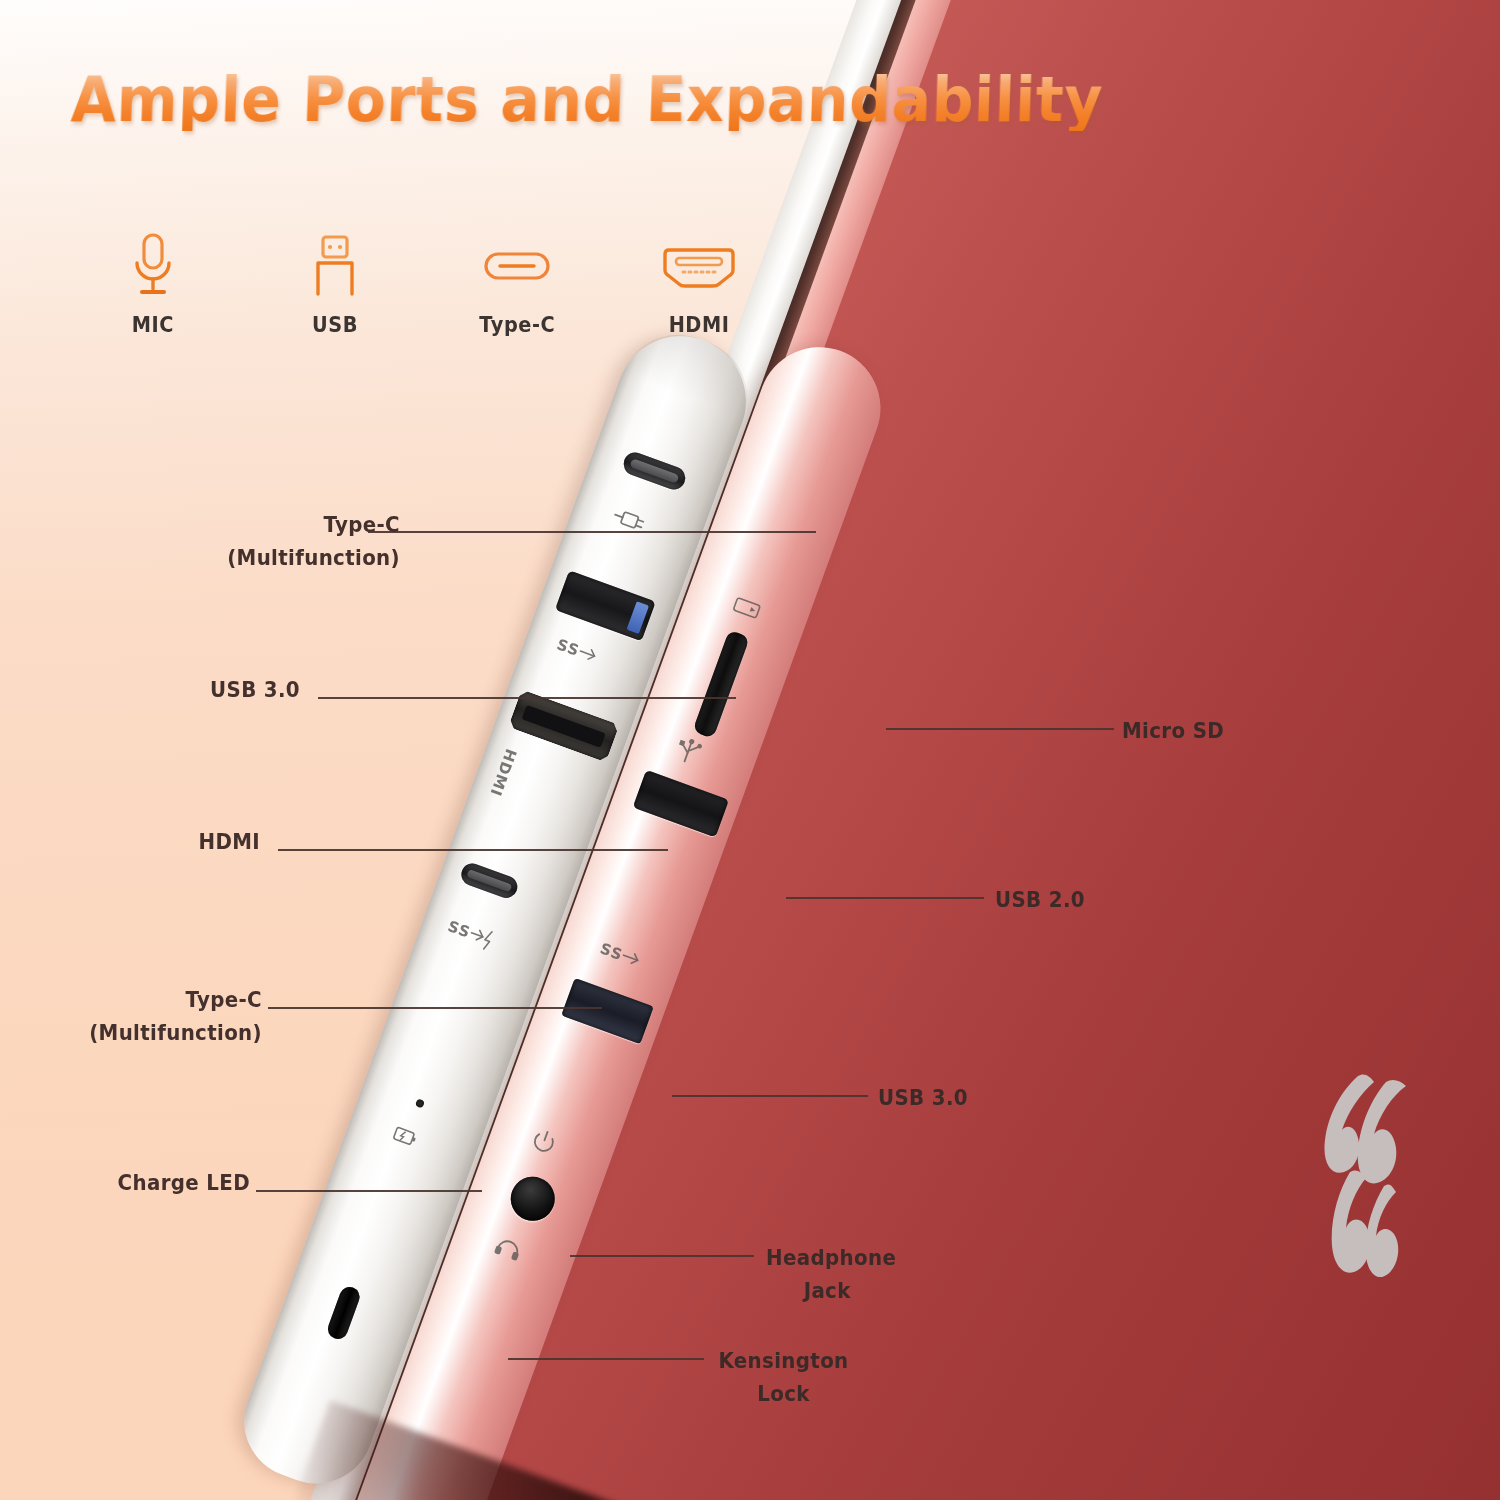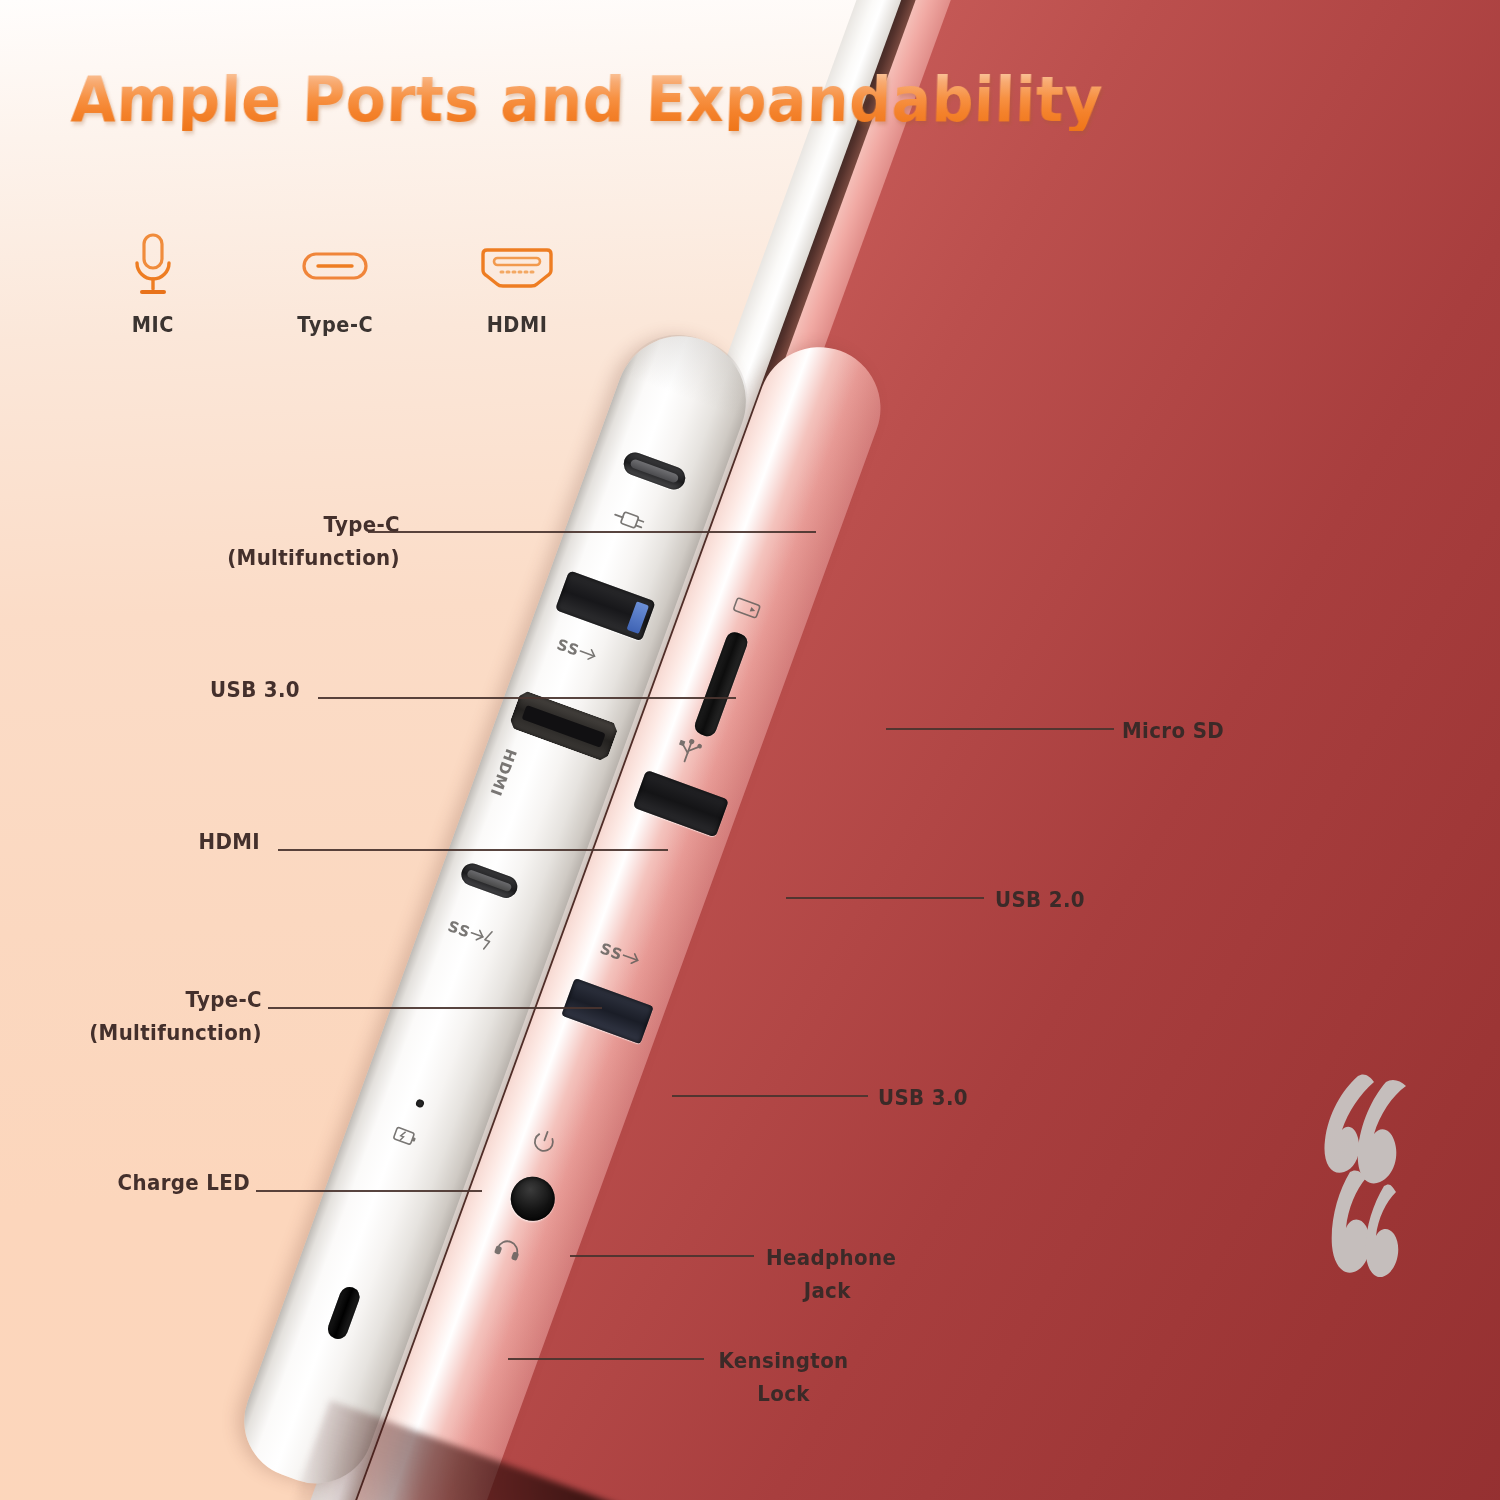--- a/index.html
+++ b/index.html
@@ -476,20 +476,31 @@
         <svg width="50" height="68" viewBox="0 0 50 68">
           <rect x="16" y="3" width="18" height="33" rx="9" fill="none" stroke="#f08c3c" stroke-width="3.2"></rect>
           <path d="M9 31 A16 16 0 0 0 41 31" fill="none" stroke="#ee7d22" stroke-width="3.4" stroke-linecap="round"></path>
           <path d="M25 47 L25 57" stroke="#ee7d22" stroke-width="3.4" stroke-linecap="round"></path>
           <path d="M14 60 L36 60" stroke="#e8721a" stroke-width="4" stroke-linecap="round"></path>
         </svg>
       </div>
       <div class="icon-label">MIC</div>
     </div>
 
+    <div class="icon-cell">
+      <div class="icon-art">
+        <svg width="56" height="68" viewBox="0 0 56 68">
+          <rect x="16" y="5" width="24" height="20" rx="3" fill="none" stroke="#f29a4e" stroke-width="3.2"></rect>
+          <circle cx="23" cy="15" r="2.1" fill="#f29a4e"></circle>
+          <circle cx="33" cy="15" r="2.1" fill="#f29a4e"></circle>
+          <path d="M11 62 L11 31 L45 31 L45 62" fill="none" stroke="#ee7d22" stroke-width="3.4" stroke-linecap="round" stroke-linejoin="round"></path>
+        </svg>
+      </div>
+      <div class="icon-label">USB</div>
+    </div>
 
     <div class="icon-cell">
       <div class="icon-art">
         <svg width="70" height="68" viewBox="0 0 70 68">
           <rect x="4" y="22" width="62" height="24" rx="12" fill="none" stroke="#f0853a" stroke-width="3.2"></rect>
           <path d="M18 34 L52 34" stroke="#ee7d22" stroke-width="3.4" stroke-linecap="round"></path>
         </svg>
       </div>
       <div class="icon-label">Type-C</div>
     </div>

